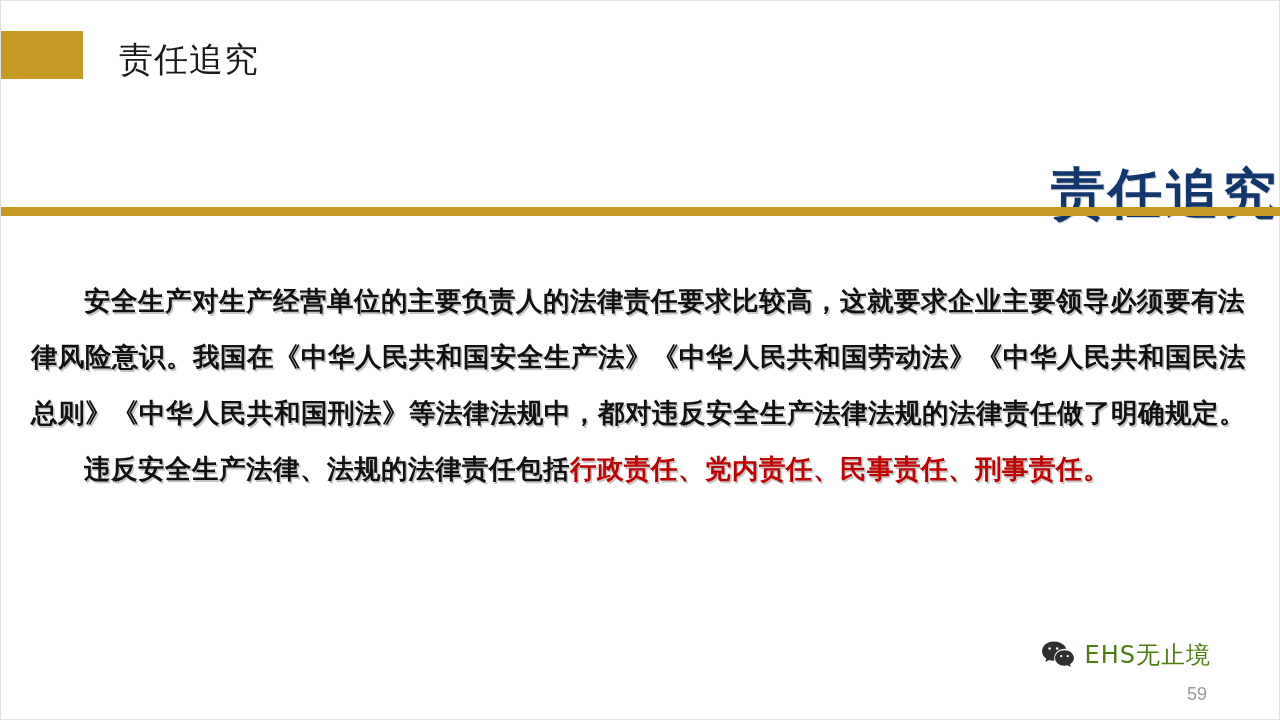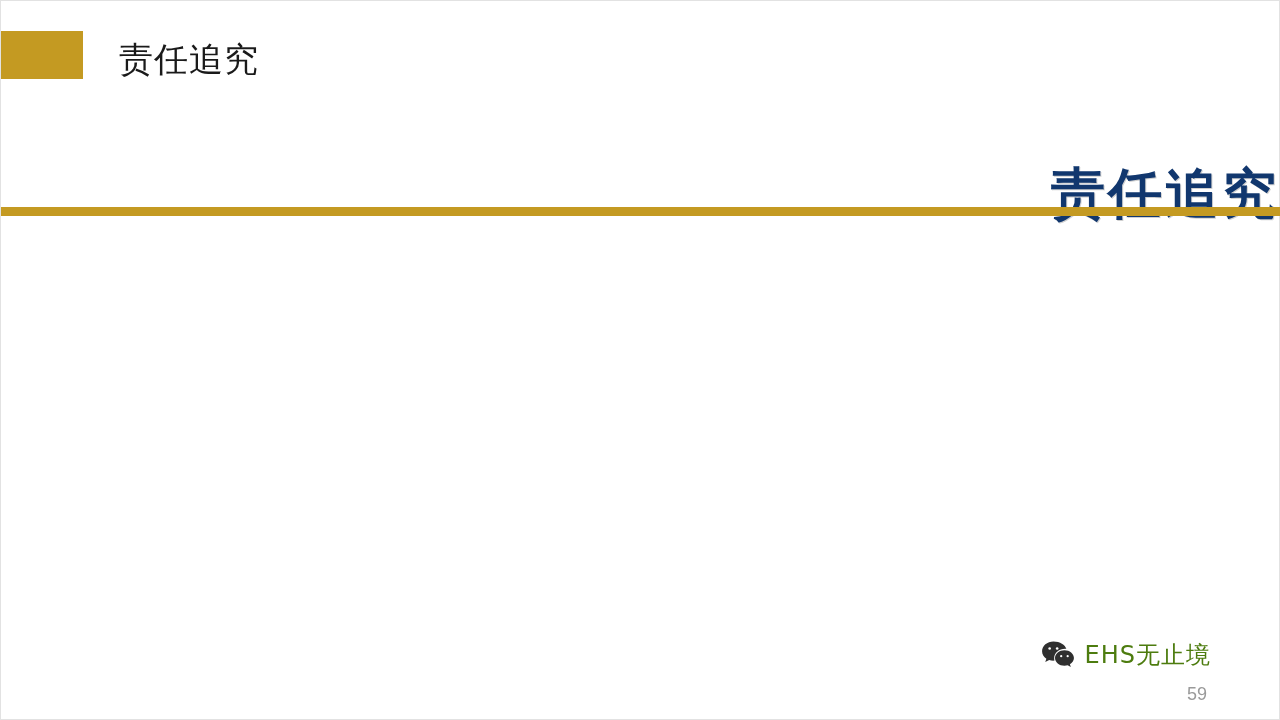--- a/index.html
+++ b/index.html
@@ -129,20 +129,26 @@
 <div class="slide">
 
   <div class="header-block"></div>
 
   <div class="header-title">责任追究</div>
 
   <div class="main-title">责任追究</div>
 
   <div class="gold-rule"></div>
 
+  <div class="body-text">
+    <p class="para">安全生产对生产经营单位的主要负责人的法律责任要求比较高，这就要求企业主要领导必须要有法律风险意识。我国在《中华人民共和国安全生产法》《中华人民共和国劳动法》《中华人民共和国民法总则》《中华人民共和国刑法》等法律法规中，都对违反安全生产法律法规的法律责任做了明确规定。</p>
+    <p class="para">
+      <span>违反安全生产法律、法规的法律责任包括</span><span class="red">行政责任、党内责任、民事责任、刑事责任</span><span class="red">。</span>
+    </p>
+  </div>
 
   <div class="wechat-badge">
     <span>
       <svg class="wechat-icon" viewBox="0 0 36 32" xmlns="http://www.w3.org/2000/svg" aria-hidden="true">
         <path d="M13.2 1.6C6.4 1.6 1 6.2 1 11.9c0 3.2 1.8 6.1 4.6 8l-1.2 3.6 4.2-2.1c1.4 .4 2.9 .6 4.5 .6 .4 0 .8 0 1.2 -.05 -.3 -.8 -.4 -1.7 -.4 -2.6 0 -5.5 5.3 -9.9 11.8 -9.9 .4 0 .8 .02 1.2 .06C25.7 5.2 20.1 1.6 13.2 1.6z" fill="#2f2f2f"></path>
         <circle cx="9.1" cy="9" r="1.4" fill="#ffffff"></circle>
         <circle cx="17.1" cy="9" r="1.4" fill="#ffffff"></circle>
         <path d="M35 19.2c0 -4.6 -4.5 -8.3 -10.1 -8.3 -5.6 0 -10.1 3.7 -10.1 8.3 0 4.6 4.5 8.3 10.1 8.3 1.2 0 2.3 -.2 3.4 -.5l3.4 1.8 -1 -3c2.6 -1.5 4.3 -3.9 4.3 -6.6z" fill="#2f2f2f"></path>
         <circle cx="21.4" cy="17.3" r="1.2" fill="#ffffff"></circle>
         <circle cx="28.3" cy="17.3" r="1.2" fill="#ffffff"></circle>

